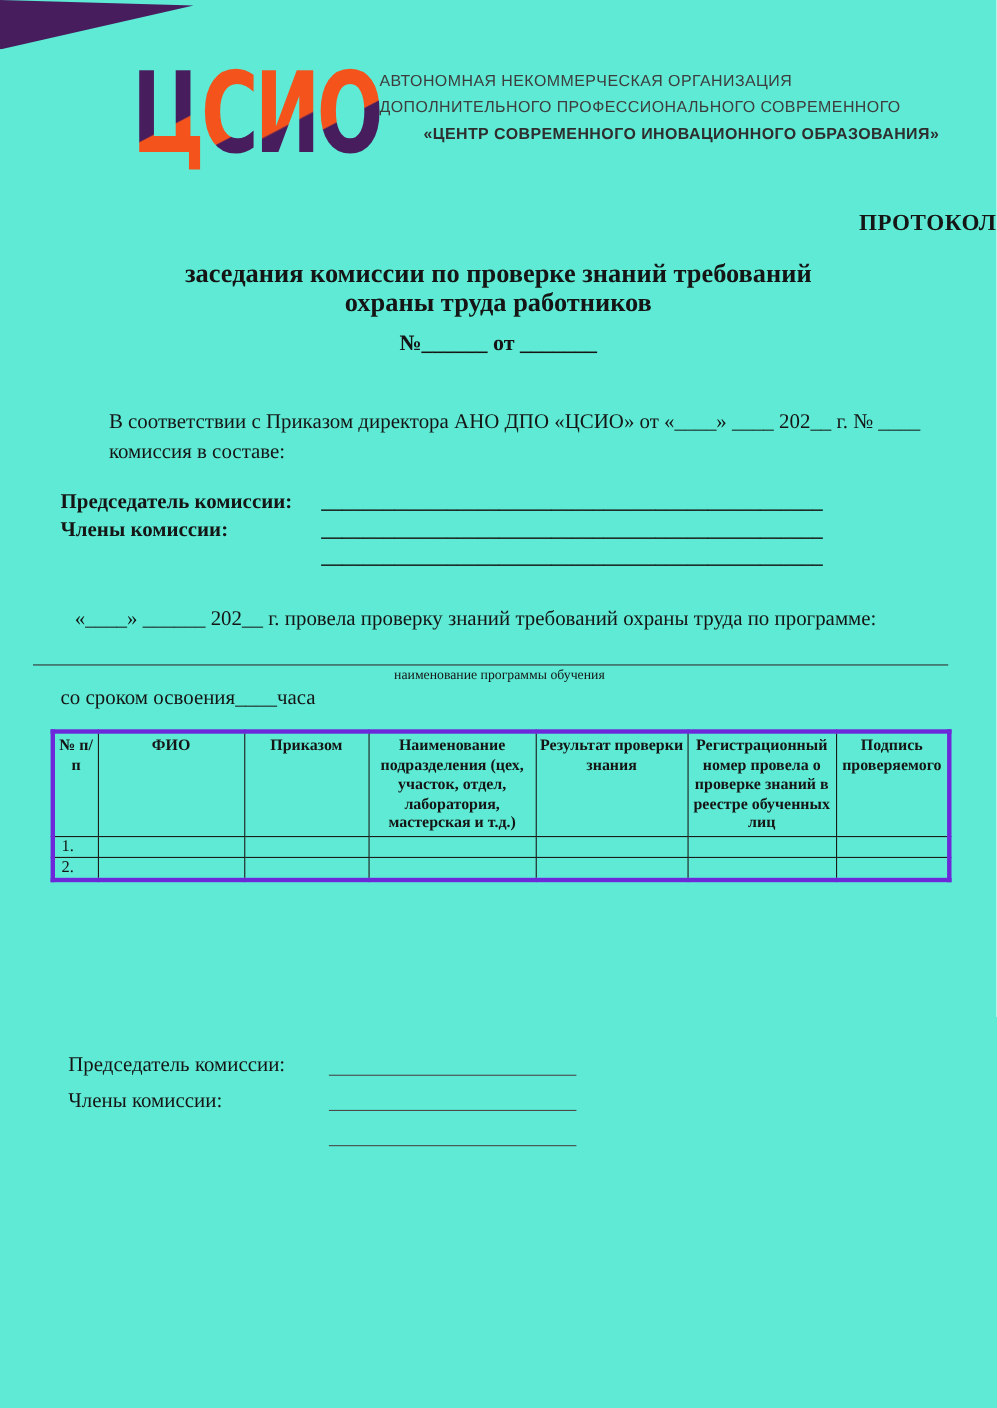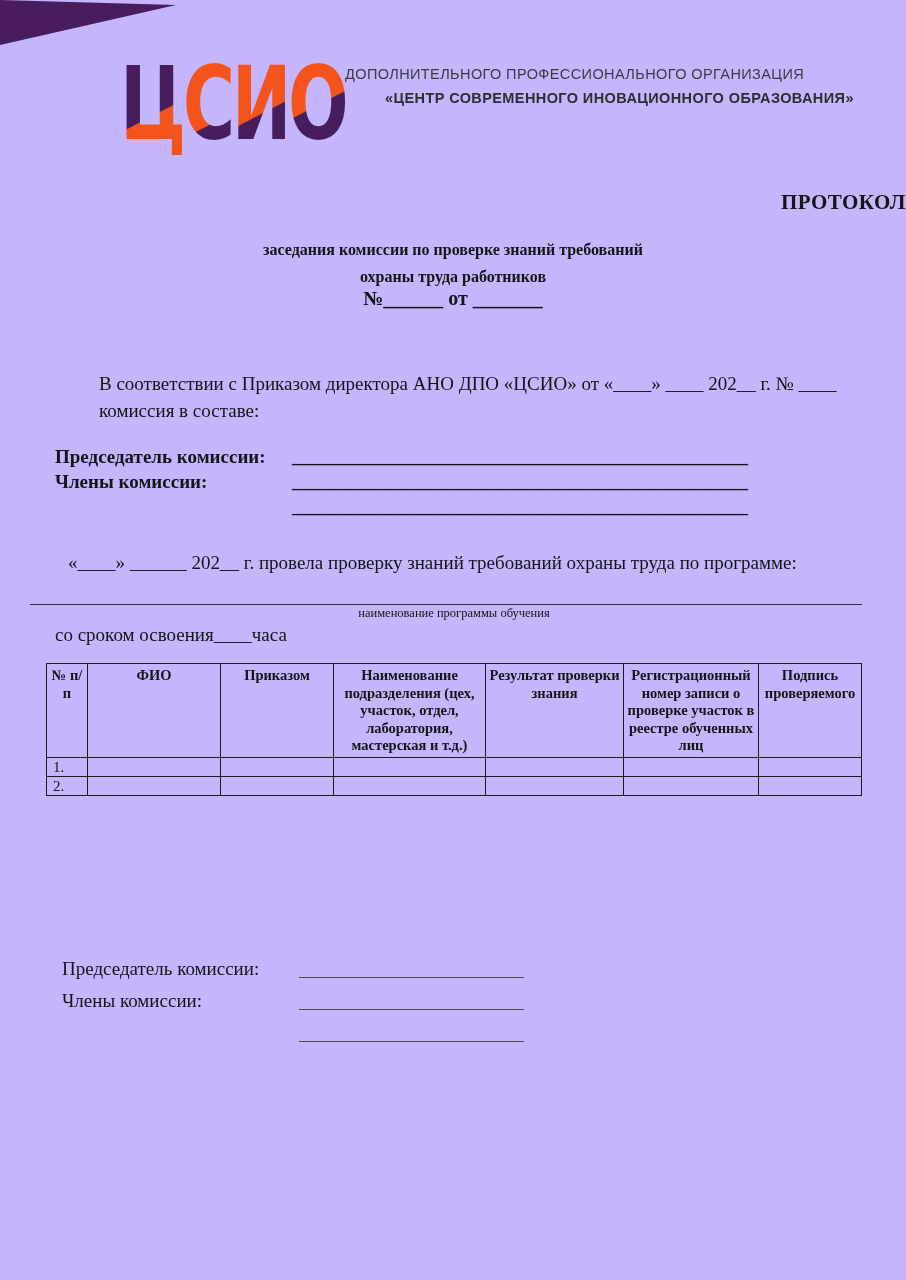--- a/index.html
+++ b/index.html
@@ -1,18 +1,18 @@
 <!DOCTYPE html>
 <html><head>
 <meta charset="utf-8">
 <style>
   * { margin:0; padding:0; box-sizing:border-box; }
   html,body { background:#ffffff; }
   .page {
-    position:relative; width:906px; height:1280px; background:#c4b5fd;
+    position:relative; width:906px; height:1280px; background:#5eead4;
     font-family:"Liberation Serif", serif; color:#151515; overflow:hidden;
   }
   
   .corner-triangle {
     position:absolute; left:0; top:0; width:176px; height:45px;
     background:#471d5e; clip-path:polygon(0 0, 100% 11%, 0 100%);
   }
   
   .logo {
     position:absolute; left:120px; top:50px;
@@ -32,24 +32,24 @@
     line-height:24px; color:#3d3d3d; letter-spacing:.4px; white-space:nowrap;
   }
   .org .org-bold { font-weight:bold; color:#2e2e2e;margin-left:40px; }
   
   .doc-title {
     position:absolute; top:190px; left:0; width:100%; text-align:right;
     font-weight:bold; font-size:21px; letter-spacing:.5px;
   }
   .doc-subtitle {
     position:absolute; top:236px; left:0; width:100%; text-align:center;
-    font-weight:bold; font-size:16px; line-height:27px;
+    font-weight:bold; font-size:24px; line-height:27px;
   }
   .doc-number {
-    position:absolute; top:287px; left:0; width:100%; text-align:center;
+    position:absolute; top:301px; left:0; width:100%; text-align:center;
     font-weight:bold; font-size:20px;
   }
   
   .intro {
     position:absolute; top:370px; left:55px; width:800px;
     font-size:19px; line-height:27px;margin-left:44px;
   }
   
   .committee { position:absolute; top:446px; left:55px; }
   .crow { display:flex; height:25px; align-items:baseline; }
@@ -58,21 +58,21 @@
   
   .date-line { position:absolute; top:552px; left:68px; width:810px; font-size:19px; }
   
   .program-rule { position:absolute; top:604px; left:30px; width:832px; border-top:1px solid #333; }
   .program-caption { position:absolute; top:606px; left:1px; width:100%; text-align:center; font-size:12.5px; }
   .duration { position:absolute; top:624px; left:55px; font-size:19px; }
   
   table.results {
     position:absolute; top:663px; left:46px; width:815px;
     border-collapse:collapse; table-layout:fixed;
-    border:1px solid #6d28d9;
+    border:4px solid #6d28d9;
   }
   table.results th, table.results td { border:1px solid #1c1c1c; }
   table.results th {
     font-size:14.5px; font-weight:bold; line-height:17.5px;
     text-align:center; vertical-align:top; padding:3px 2px 2px;
   }
   table.results td {
     font-size:15px; height:19px; line-height:18px;
     padding:0 2px 0 6px; text-align:left; vertical-align:middle;
   }
@@ -87,21 +87,22 @@
 
 <div class="page">
 
   <div class="corner-triangle"></div>
 
   <div class="logo">
     <span class="l1">Ц</span><span class="l2">С</span><span class="l3">И</span><span class="l4">О</span>
   </div>
 
   <div class="org">
-    <div>ДОПОЛНИТЕЛЬНОГО ПРОФЕССИОНАЛЬНОГО ОРГАНИЗАЦИЯ</div>
+    <div>АВТОНОМНАЯ НЕКОММЕРЧЕСКАЯ ОРГАНИЗАЦИЯ</div>
+    <div>ДОПОЛНИТЕЛЬНОГО ПРОФЕССИОНАЛЬНОГО СОВРЕМЕННОГО</div>
     <div class="org-bold">«ЦЕНТР СОВРЕМЕННОГО ИНОВАЦИОННОГО ОБРАЗОВАНИЯ»</div>
   </div>
 
   <div class="doc-title">ПРОТОКОЛ</div>
 
   <div class="doc-subtitle">
     <div>заседания комиссии по проверке знаний требований</div>
     <div>охраны труда работников</div>
   </div>
 
@@ -141,21 +142,21 @@
         <col style="width:135px">
         <col style="width:103px">
     </colgroup>
     <thead>
       <tr>
         <th>№ п/п</th>
         <th>ФИО</th>
         <th>Приказом</th>
         <th>Наименование подразделения (цех, участок, отдел, лаборатория, мастерская и т.д.)</th>
         <th>Результат проверки знания</th>
-        <th>Регистрационный номер записи о проверке участок в реестре обученных лиц</th>
+        <th>Регистрационный номер провела о проверке знаний в реестре обученных лиц</th>
         <th>Подпись проверяемого</th>
       </tr>
     </thead>
     <tbody>
       <tr>
         <td>1.</td>
         <td></td>
         <td></td>
         <td></td>
         <td></td>

